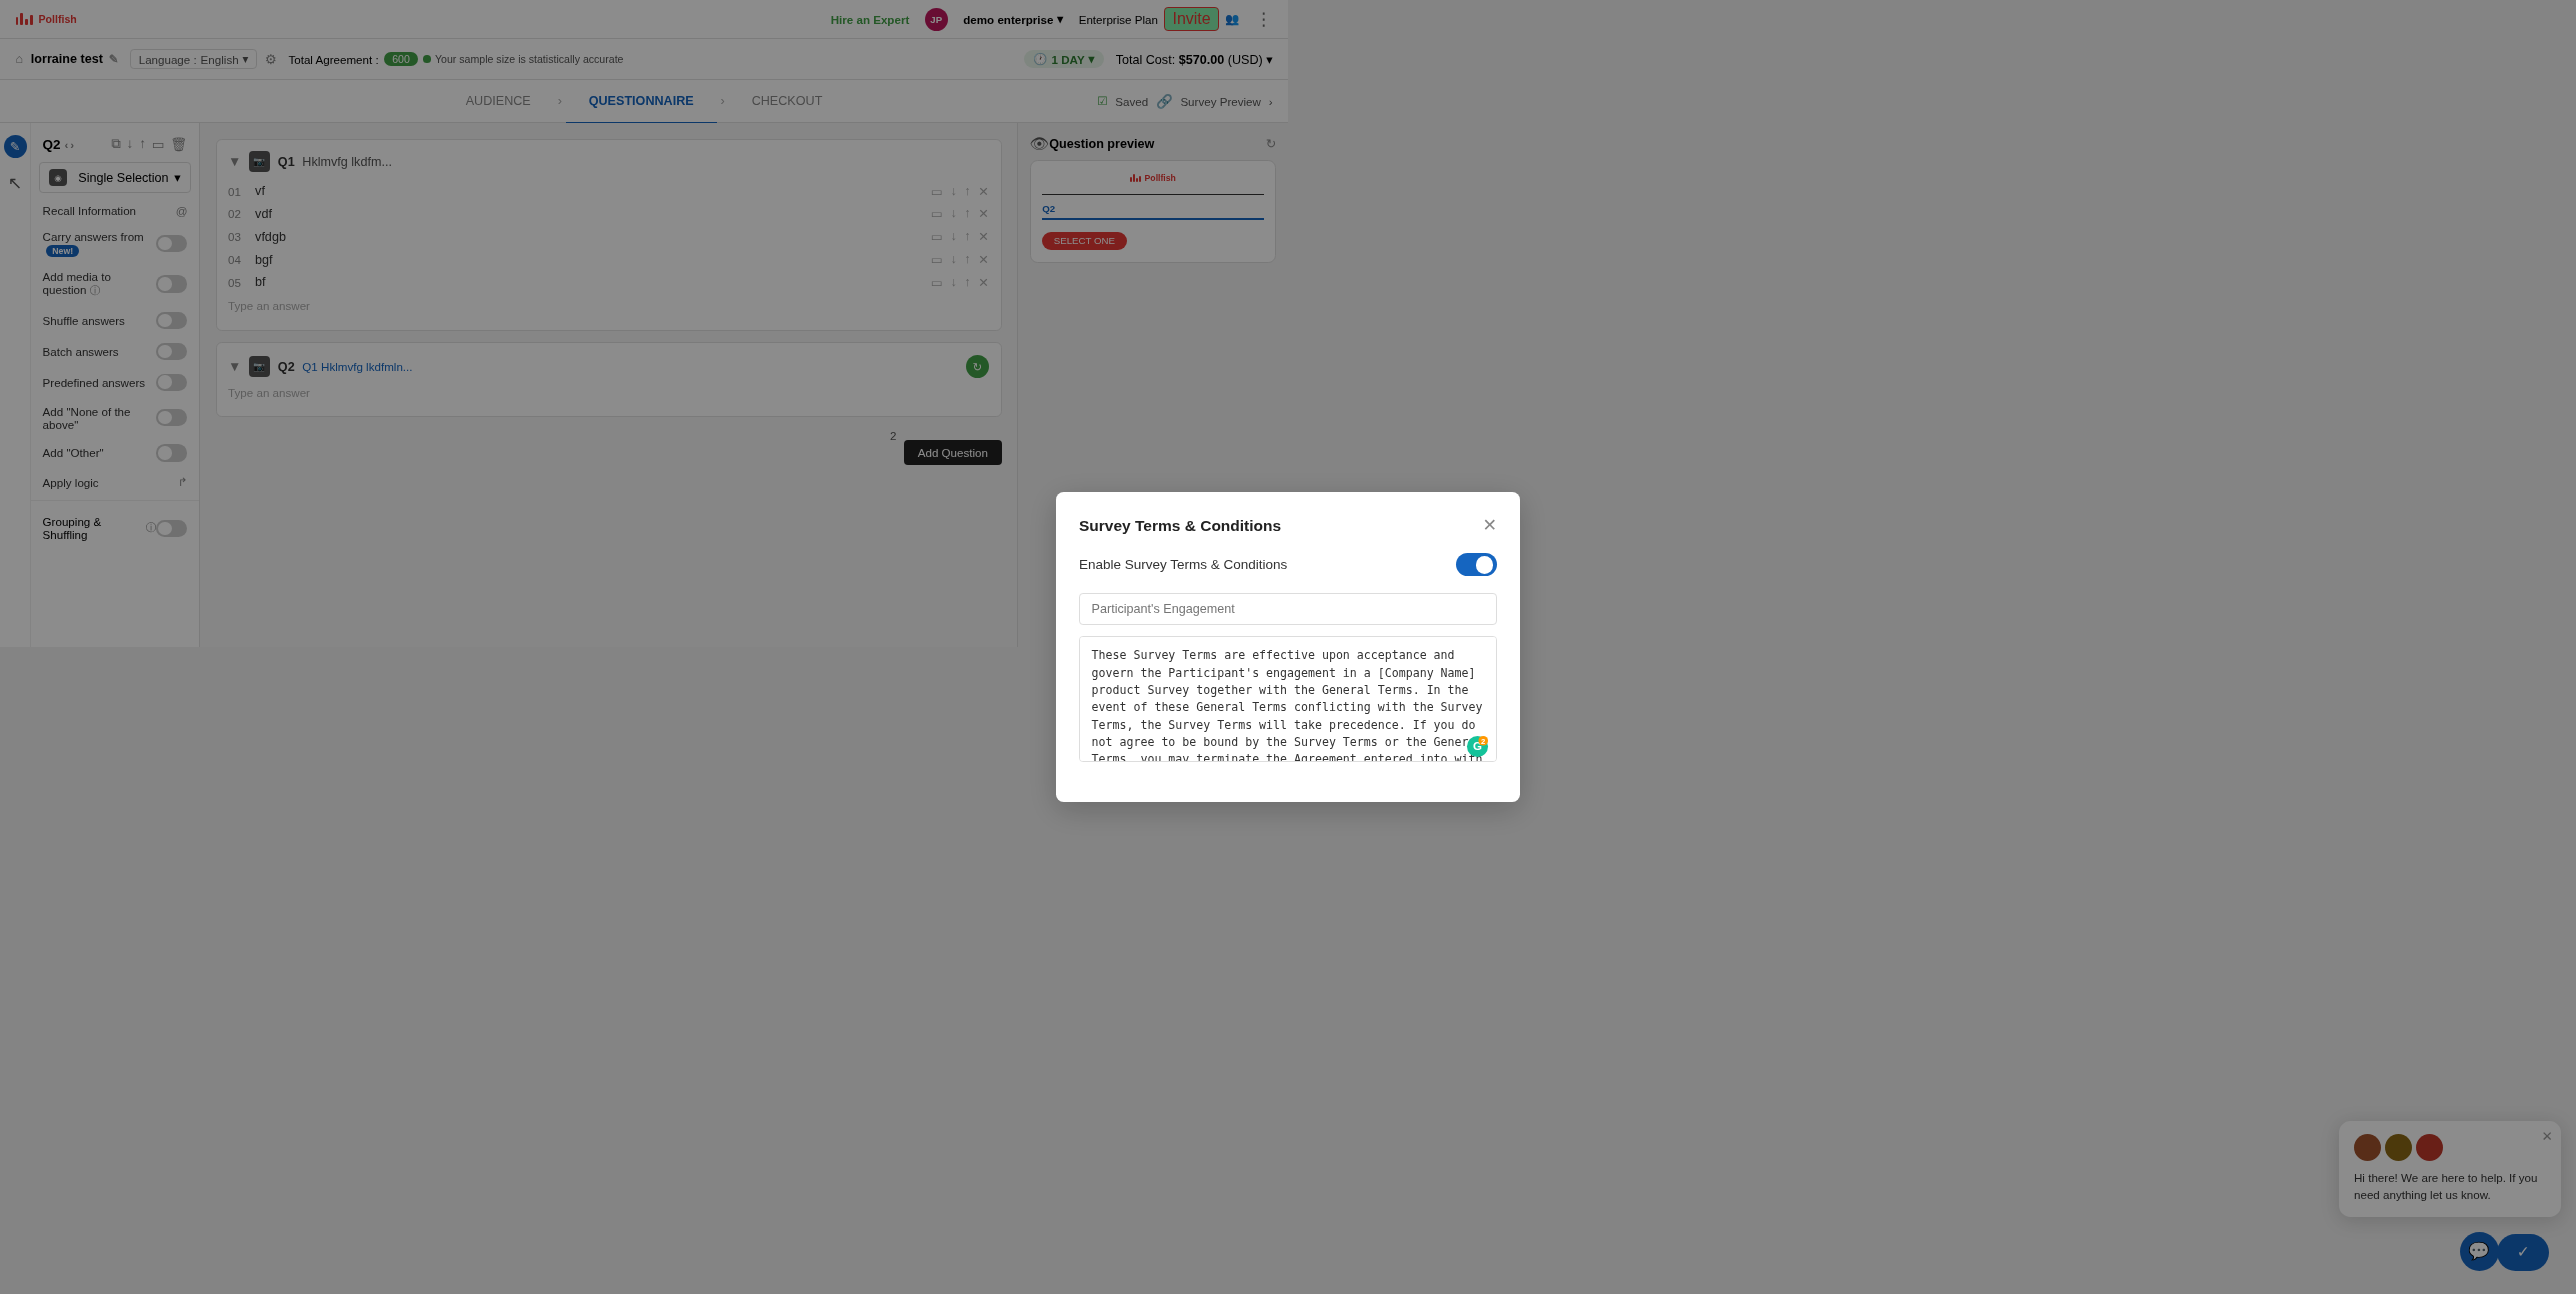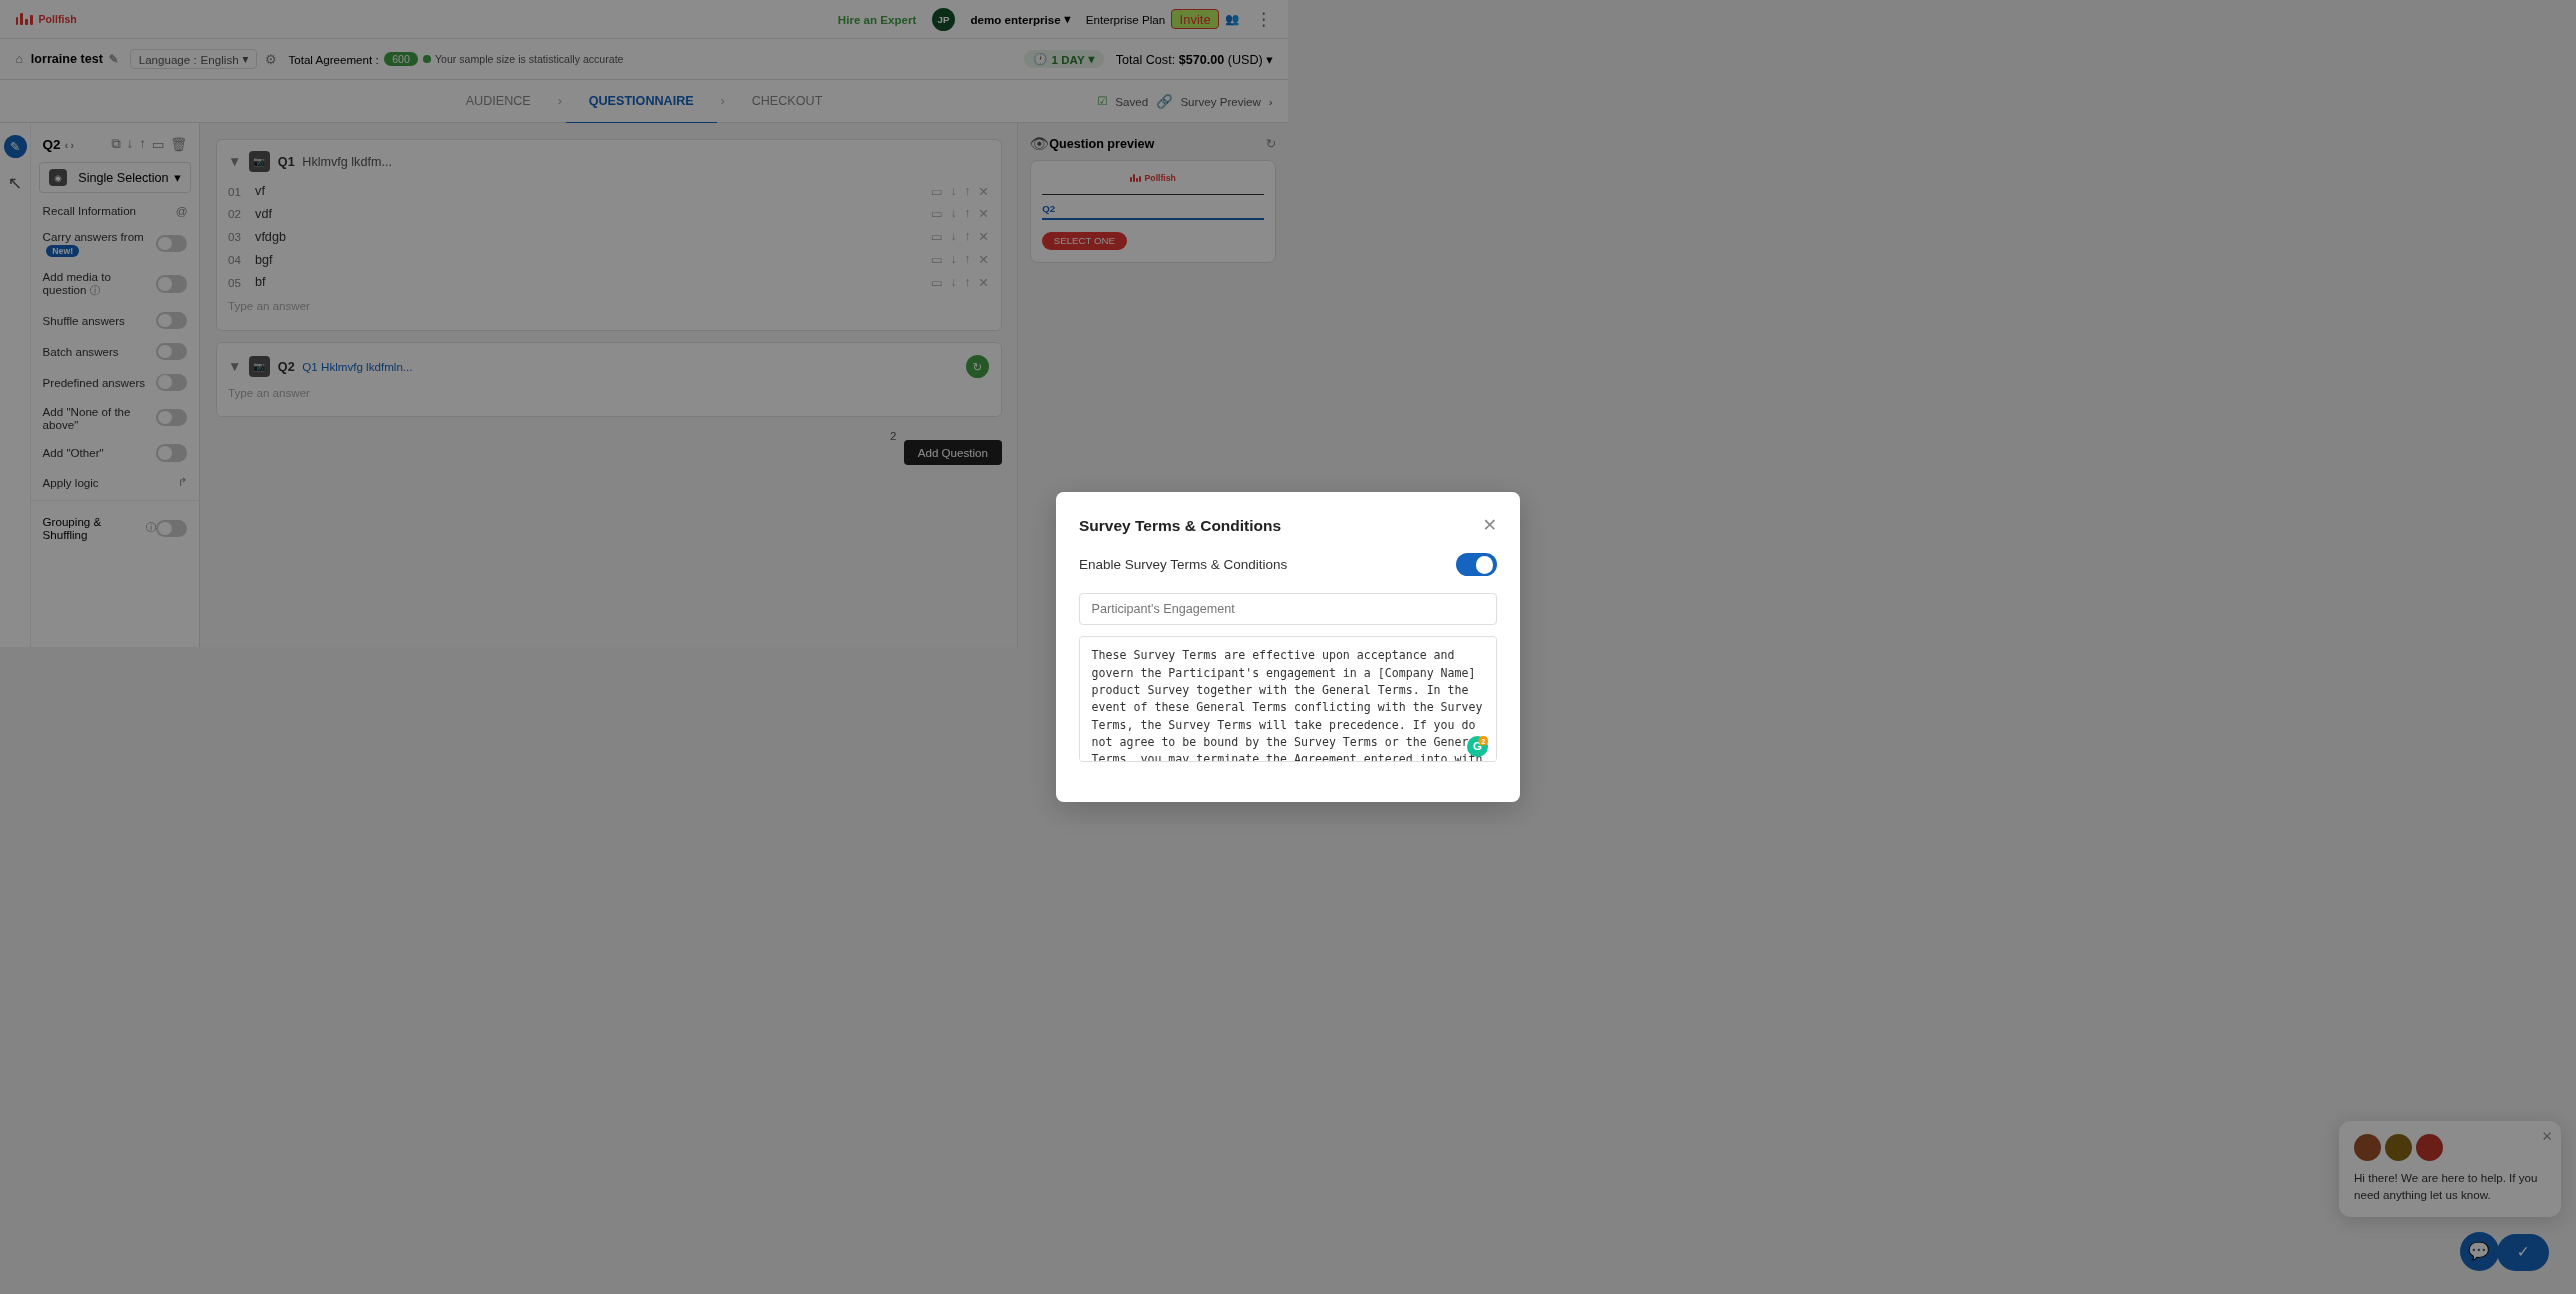--- a/index.html
+++ b/index.html
@@ -13,24 +13,24 @@
     .logo { display: flex; align-items: center; gap: 5.8px; margin-right: 19.3px; }
     .logo-bars { display: flex; gap: 1.9px; align-items: flex-end; }
     .logo-bars span { display: block; background: #e53935; border-radius: 1px; }
     .logo-bars span:nth-child(1) { width: 2.9px; height: 7.7px; }
     .logo-bars span:nth-child(2) { width: 2.9px; height: 11.6px; }
     .logo-bars span:nth-child(3) { width: 2.9px; height: 5.8px; }
     .logo-bars span:nth-child(4) { width: 2.9px; height: 9.7px; }
     .logo-text { font-size: 10.6px; font-weight: 700; color: #e53935; }
     .nav-right { margin-left: auto; display: flex; align-items: center; gap: 15.5px; }
     .hire-expert { color: #43a047; font-weight: 600; font-size: 11.6px; }
-    .avatar { width: 23px; height: 23px; border-radius: 50%; background: #14532d; color: #fff; display: flex; align-items: center; justify-content: center; font-size: 9.7px; font-weight: 700; }
+    .avatar { width: 23px; height: 23px; border-radius: 50%; background: #be185d; color: #fff; display: flex; align-items: center; justify-content: center; font-size: 9.7px; font-weight: 700; }
     .user-info { display: flex; align-items: center; gap: 3.9px; font-size: 11.6px; font-weight: 600; }
     .plan-info { display: flex; align-items: center; gap: 5.8px; font-size: 11.6px; }
-    .invite-btn { background: #bef264; border: 1px solid #e53935; color: #e53935; border-radius: 3.9px; padding: 1.9px 7.7px; font-size: 13px; }
+    .invite-btn { background: #86efac; border: 1px solid #e53935; color: #e53935; border-radius: 3.9px; padding: 1.9px 7.7px; font-size: 16px; }
     .more-icon { color: #666; font-size: 17.4px; }
 
     
     .survey-header {
       display: flex; align-items: center; background: #fff;
       border-bottom: 1px solid #e0e0e0; padding: 0 15.5px; height: 41px;
     }
     .survey-title { font-size: 12.6px; font-weight: 600; display: flex; align-items: center; gap: 5.8px; }
     .edit-icon { color: #999; font-size: 11.6px; }
     .lang-selector { display: flex; align-items: center; gap: 3.9px; font-size: 11.6px; color: #555; border: 1px solid #ddd; border-radius: 3.9px; padding: 1.9px 7.7px; margin-left: 11.6px; }

